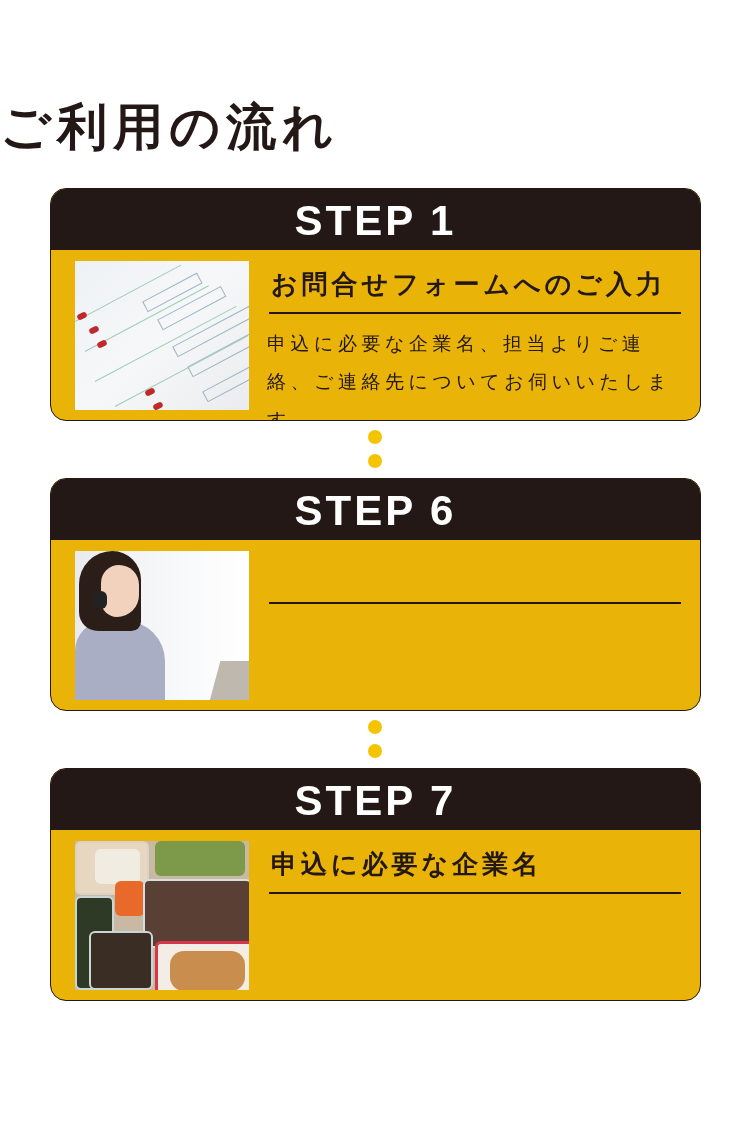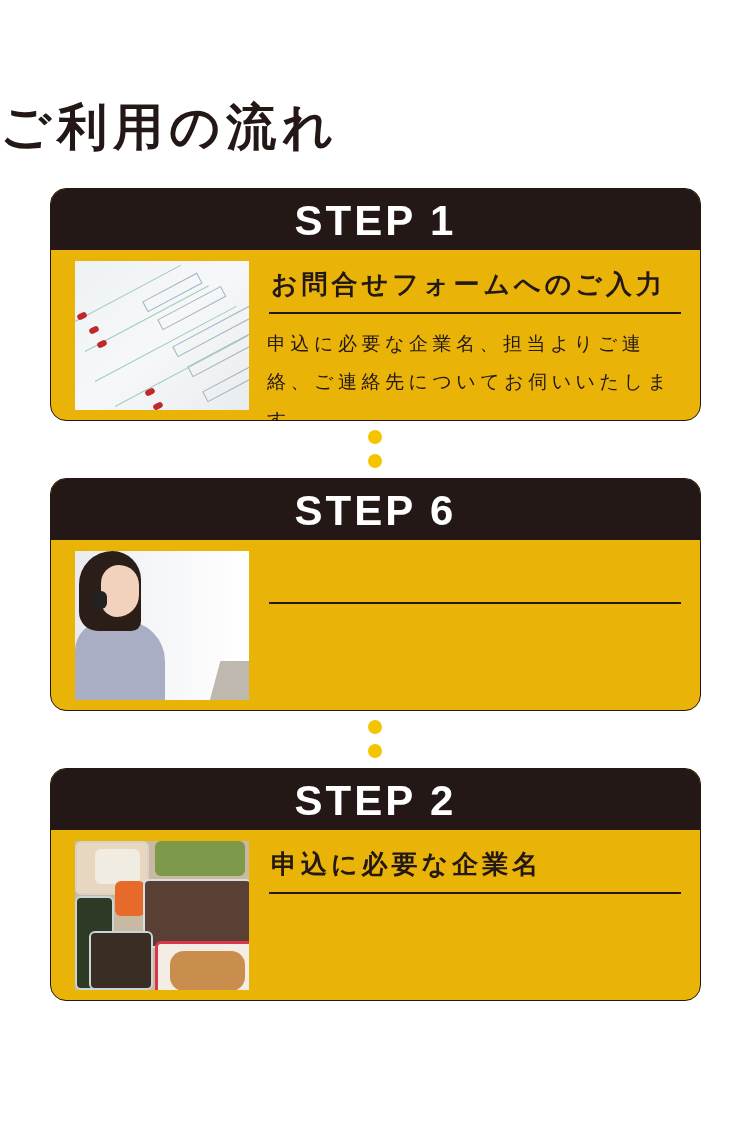--- a/index.html
+++ b/index.html
@@ -98,21 +98,21 @@
       <div class="laptop"></div>
     </div>
     <div class="step-rule"></div>
   </div>
 </section>
 
 <div class="dot" style="top:720px;"></div>
 <div class="dot" style="top:744px;"></div>
 
 <section class="step-card" style="top:768px;">
-  <div class="step-header">STEP 2</div>
+  <div class="step-header">STEP 7</div>
   <div class="step-body">
     <div class="step-image img-food">
       <div class="f" style="left:0;top:0;width:70px;height:50px;background:#e8d7c0;border:2px solid #d8d2c8;"></div>
       <div class="f" style="left:20px;top:8px;width:45px;height:35px;background:#f1ece2;"></div>
       <div class="f" style="left:40px;top:40px;width:30px;height:35px;background:#e86a2a;"></div>
       <div class="f" style="left:80px;top:0;width:90px;height:35px;background:#7d9a4a;"></div>
       <div class="f" style="left:68px;top:38px;width:105px;height:65px;background:#5a4034;border:2px solid #d4dfe2;"></div>
       <div class="f" style="left:0;top:55px;width:35px;height:90px;background:#2f3a26;border:2px solid #c9d6d8;"></div>
       <div class="f" style="left:14px;top:90px;width:60px;height:55px;background:#3a2e24;border:2px solid #c9d6d8;"></div>
       <div class="f" style="left:80px;top:100px;width:98px;height:55px;background:#f4ede6;border:3px solid #d9364c;"></div>

